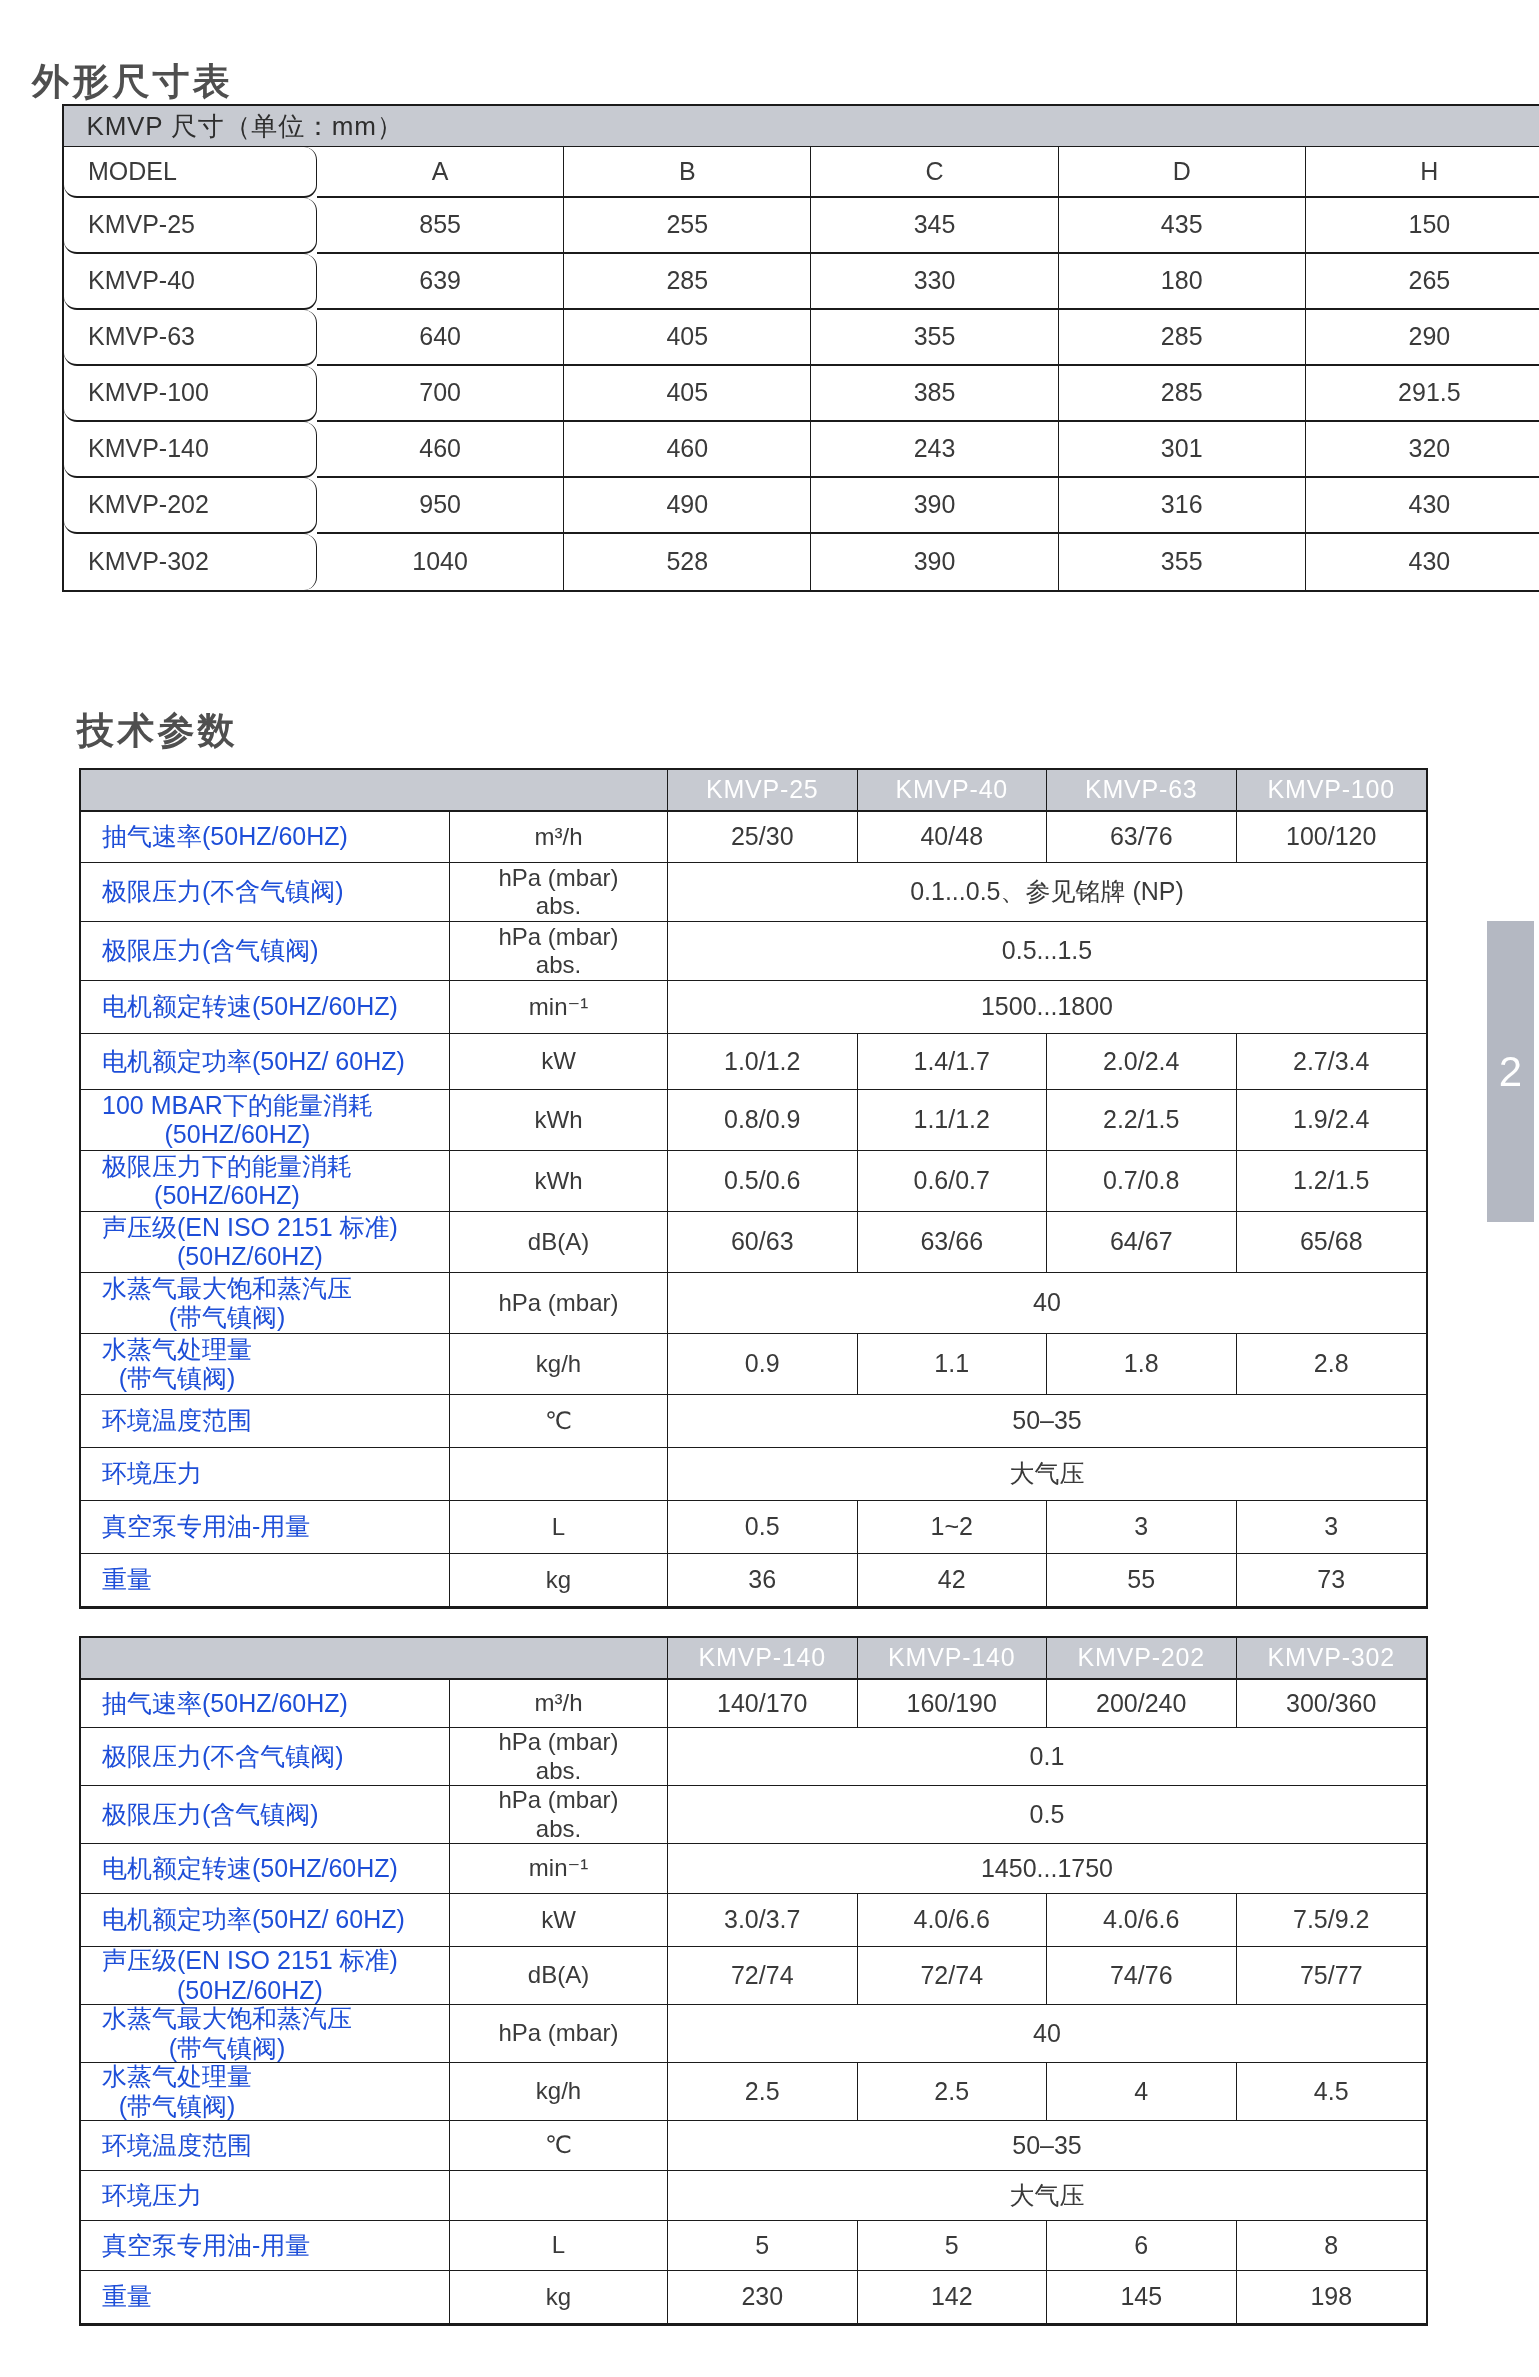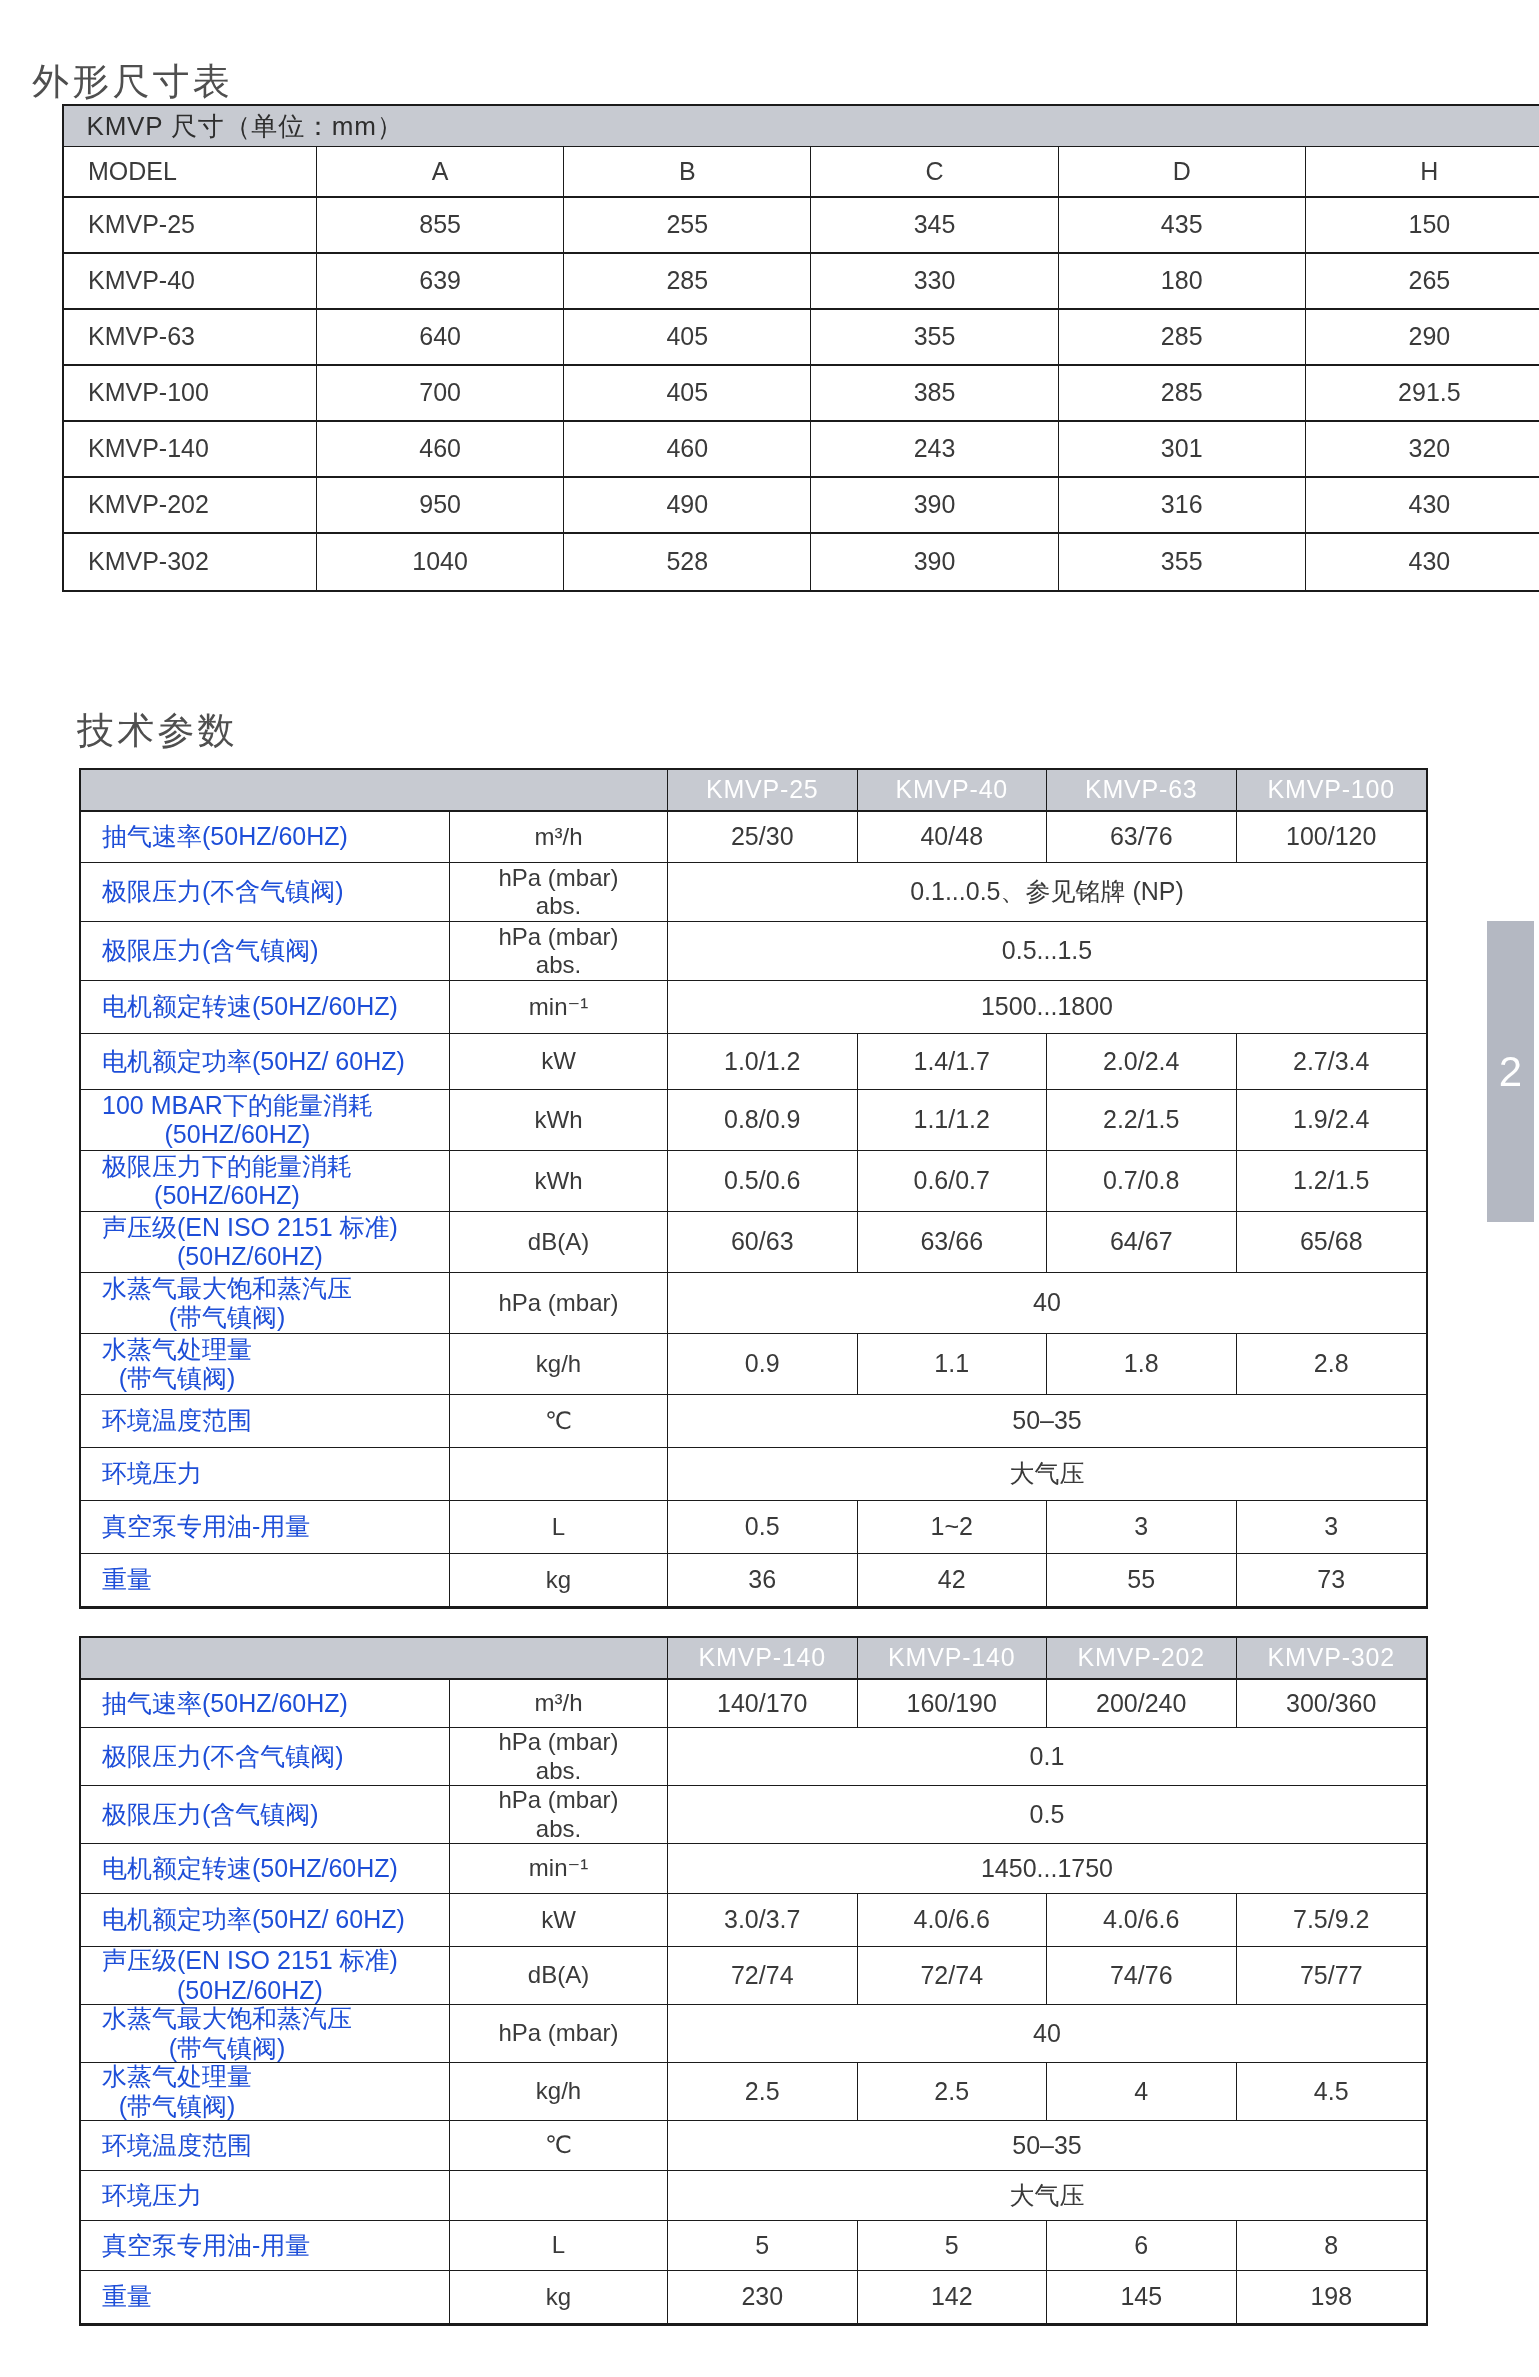--- a/index.html
+++ b/index.html
@@ -1,21 +1,21 @@
 <!DOCTYPE html>
 <html style="font-size:13px"><head>
 <meta charset="utf-8">
 <style>
   html,body{margin:0;padding:0;}
   body{
     width:1540px;height:2377px;position:relative;background:#ffffff;
     font-family:"Liberation Sans","DejaVu Sans",sans-serif;color:#3a3a3a;
   }
   .sec-title{
-    position:absolute;margin:0;font-weight:400;font-size:37px;color:#4f4f4f;
+    position:absolute;margin:0;font-weight:700;font-size:37px;color:#4f4f4f;
     letter-spacing:3.2px;line-height:1;
   }
   #dim-title{left:32px;top:63px;}
   #tech-title{left:77px;top:712px;}
 
   
   #dim-table{
     position:absolute;left:36px;top:104px;width:1493px;
     border:2.4px solid #1b1b1b;box-sizing:border-box;background:#fff;margin-left:26px;
   }
@@ -26,21 +26,21 @@
   }
   #dim-grid{display:grid;grid-template-columns:253px repeat(5,1fr);}
 
   
   .cell{
     display:flex;align-items:center;justify-content:center;
     border-right:1.6px solid #1b1b1b;border-bottom:2.4px solid #1b1b1b;
     font-size:25px;color:#3a3a3a;box-sizing:border-box;
     text-align:center;line-height:1.18;white-space:pre-line;
   }
-  .first-col{justify-content:flex-start;padding-left:24px;text-align:left;}
+  .first-col{justify-content:flex-start;padding-left:24px;text-align:left;border-radius:13px;}
   .col-last{border-right:none;}
   .row-last{border-bottom:none;}
 
   
   .tech-table{
     position:absolute;left:79px;width:1349px;
     border:2.4px solid #1b1b1b;box-sizing:border-box;background:#fff;
     display:grid;grid-template-columns:369px 218px repeat(4,1fr);
   }
   #tech-table-0{top:768px;}

